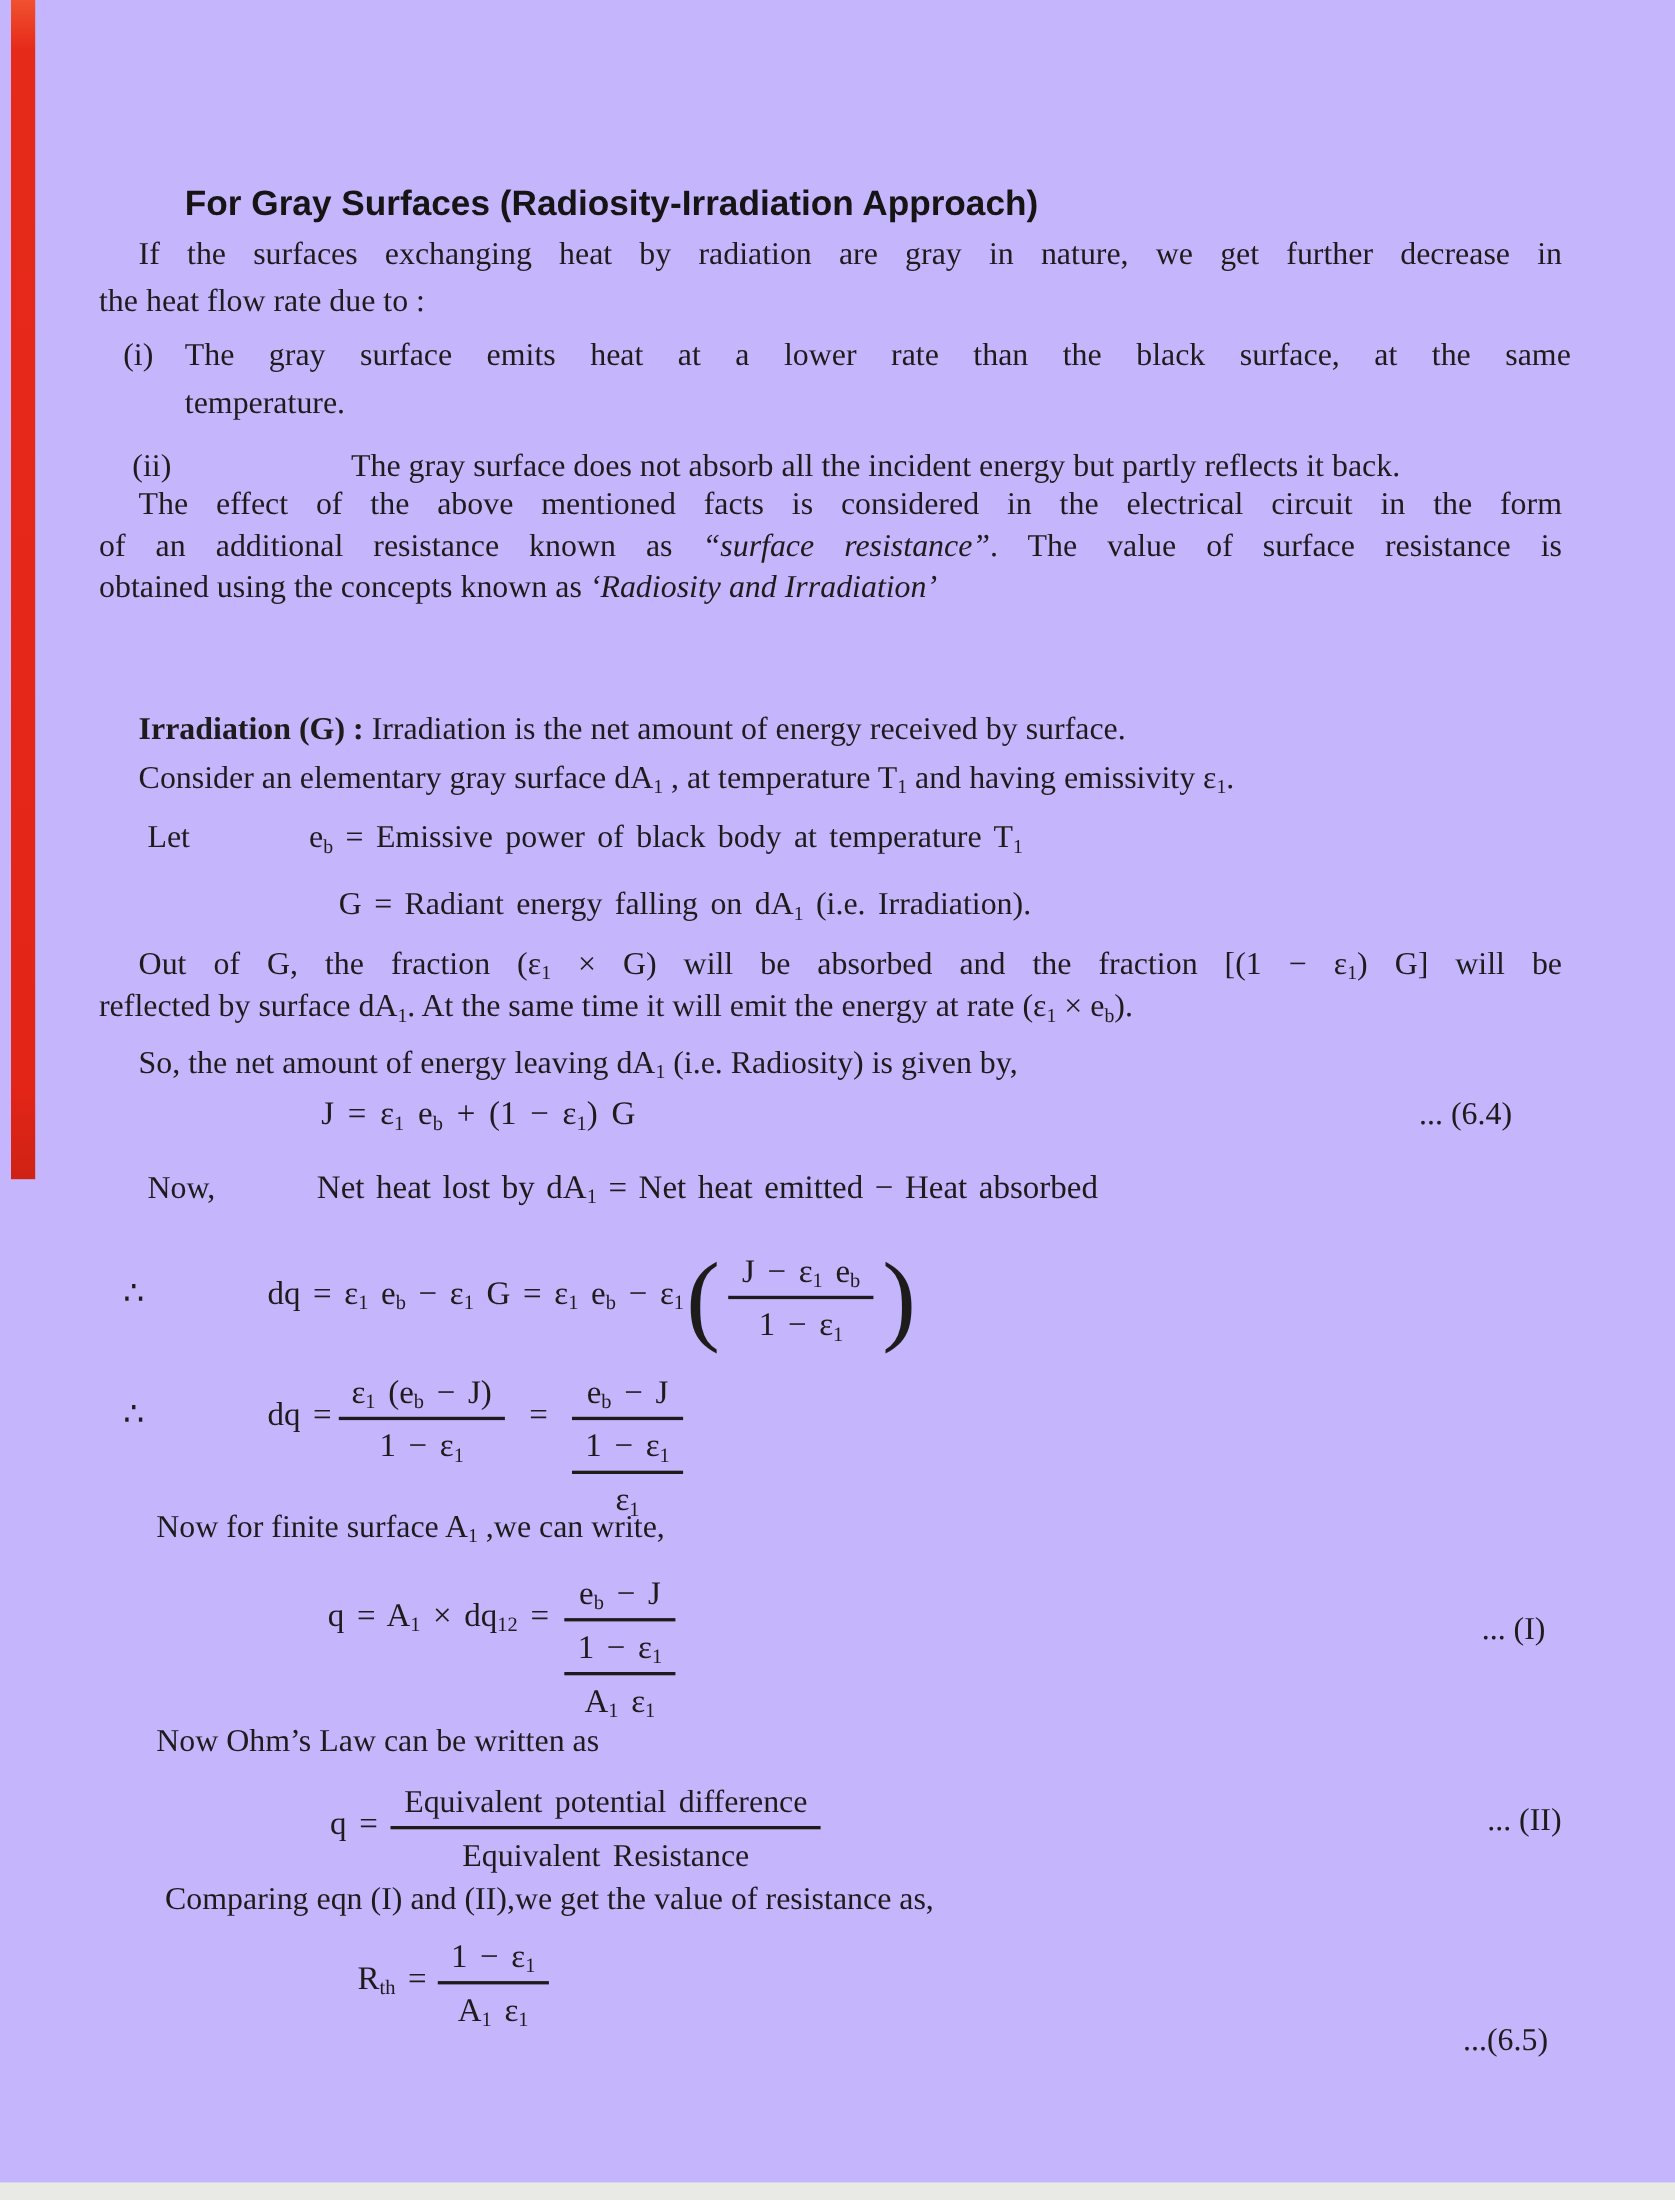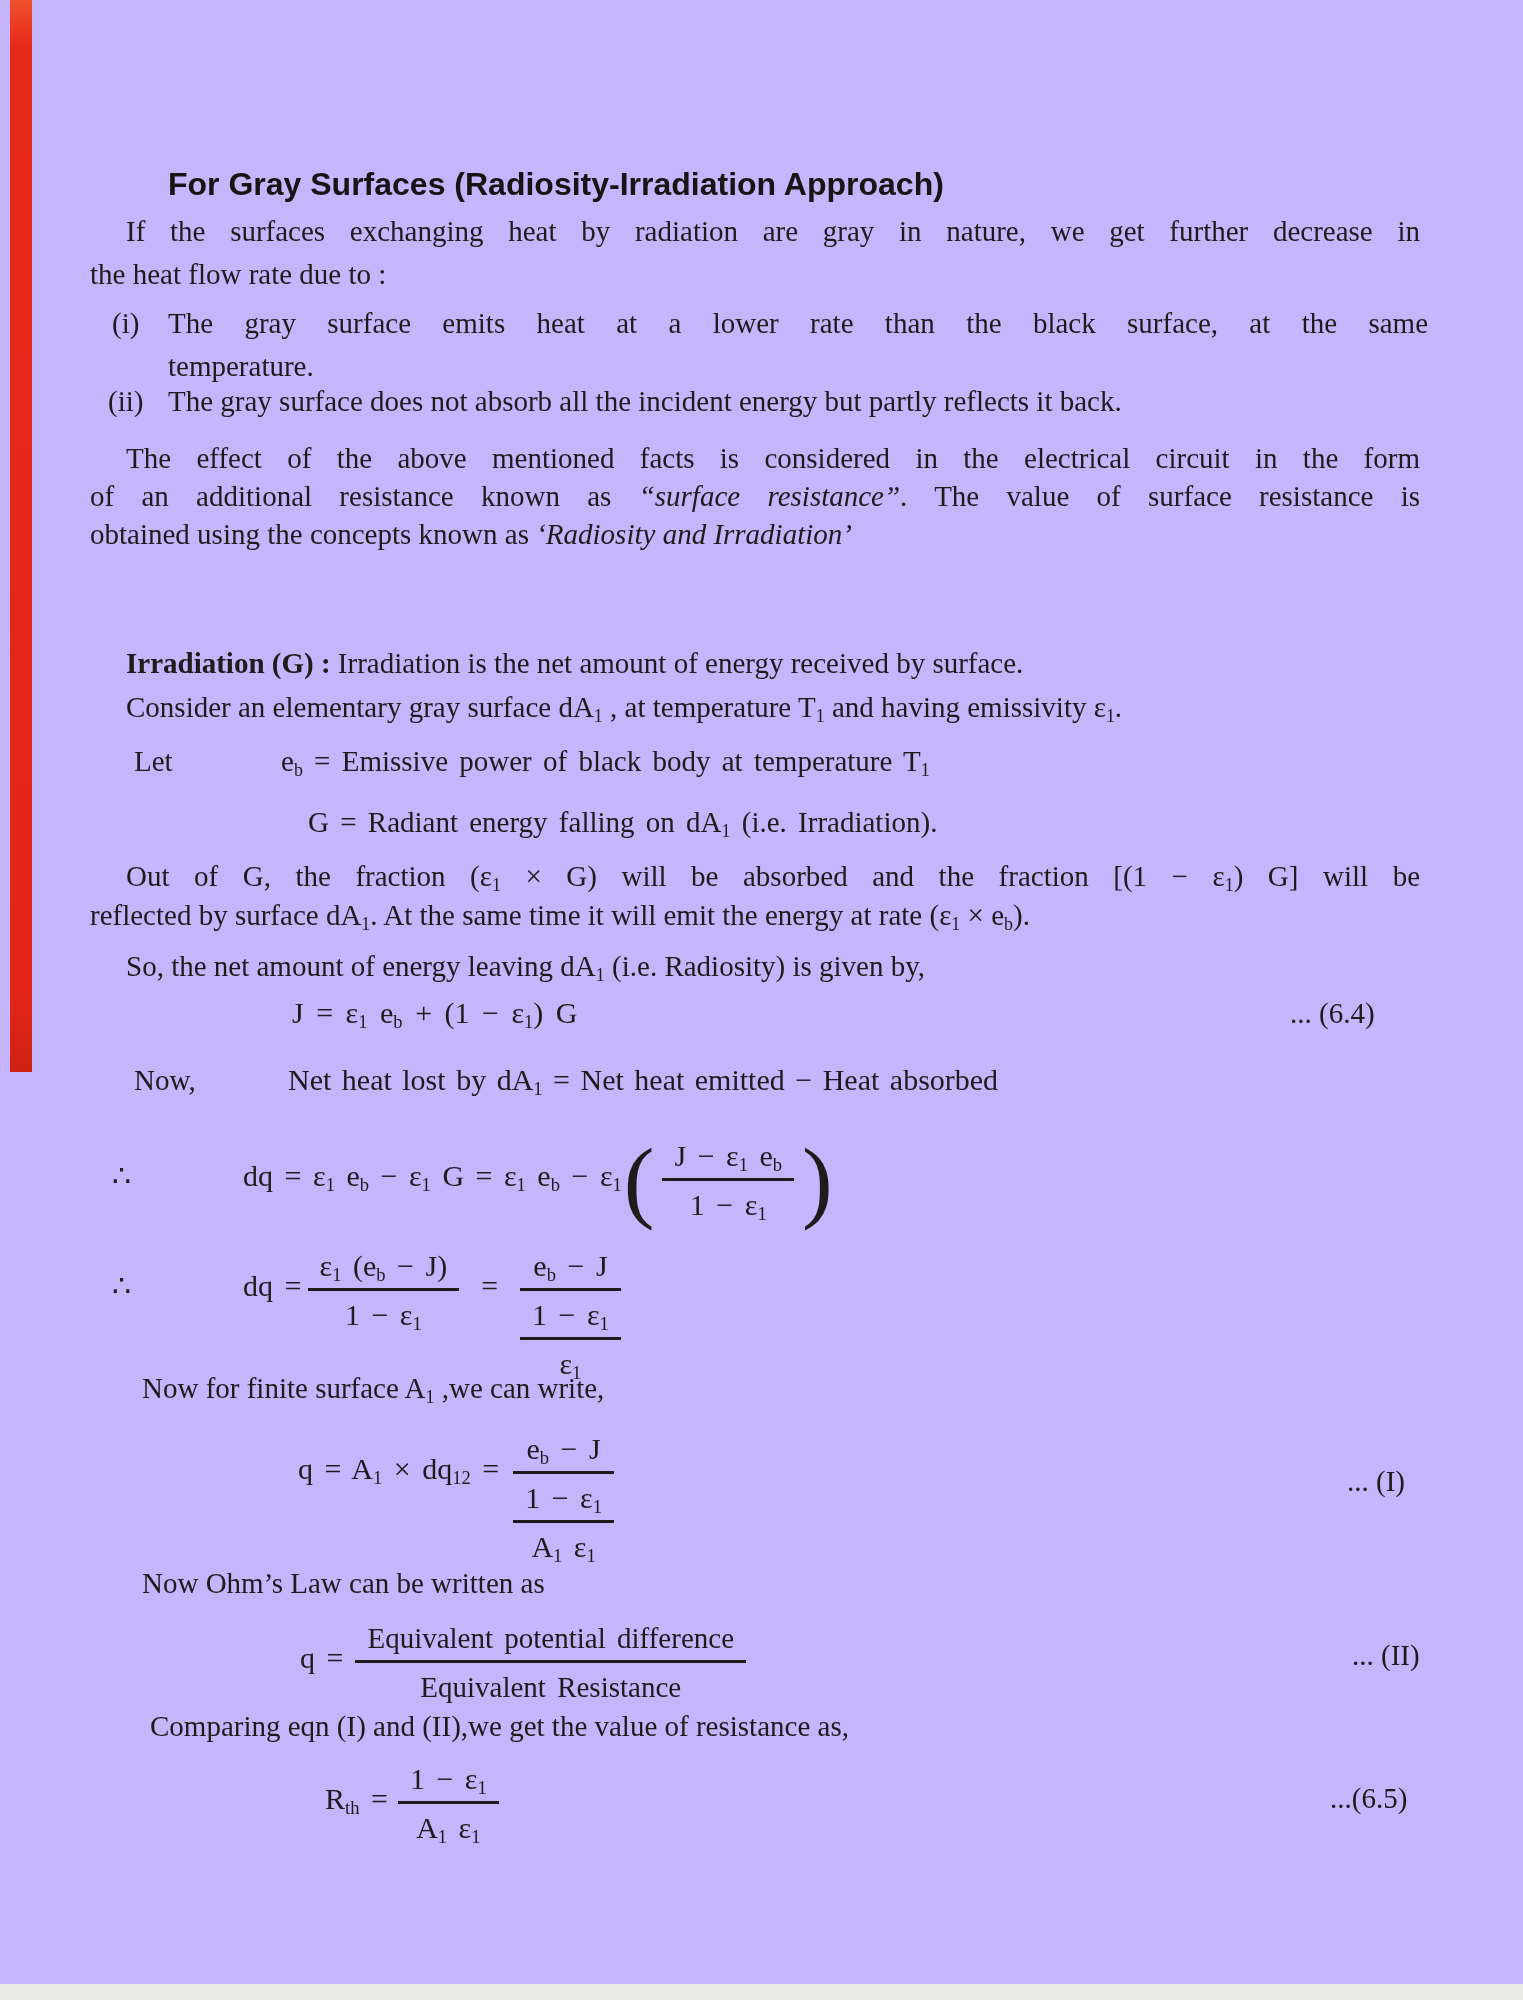--- a/index.html
+++ b/index.html
@@ -59,21 +59,21 @@
   </div>
 
   <div class="abs bodytext li" style="left:112px; top:302px;">
     <span class="marker">(i)</span>
     <span class="litext">
       <span style="display:block" class="jline">The gray surface emits heat at a lower rate than the black surface, at the same</span>
       <span style="display:block" class="lastline">temperature.</span>
     </span>
   </div>
 
-  <div class="abs bodytext li" style="left:108px; top:380px;">
+  <div class="abs bodytext li" style="left:108px; top:403px;text-align:center;">
     <span class="marker" style="flex-basis:60px;width:60px;">(ii)</span>
     <span class="litext">The gray surface does not absorb all the incident energy but partly reflects it back.</span>
   </div>
 
   <div class="abs bodytext lines" style="left:90px; top:439px; line-height:38px;">
     <div class="jline ind">The effect of the above mentioned facts is considered in the electrical circuit in the form</div>
     <div class="jline">
       <span>of an additional resistance known as </span><span class="it">“surface resistance”</span><span>. The value of surface resistance is</span>
     </div>
     <div class="lastline">
@@ -165,17 +165,17 @@
 
   <div class="abs bodytext" style="left:150px; top:1706px; line-height:40px;">Comparing eqn (I) and (II),we get the value of resistance as,</div>
 
   <div class="eqrow" style="left:325px; top:1759px;">
     <span class="eqlead">R<sub>th</sub> =</span>
     <span class="frac" style="margin-left:10px;">
       <span class="fnum">1 − ε<sub>1</sub></span>
       <span class="fden">A<sub>1</sub> ε<sub>1</sub></span>
     </span>
   </div>
-  <div class="eqlabel" style="left:1330px; top:1776px;text-align:center;">...(6.5)</div>
+  <div class="eqlabel" style="left:1330px; top:1833px;text-align:center;">...(6.5)</div>
 
   <div class="edgeband"></div>
 
 </div>
 
 </body></html>

